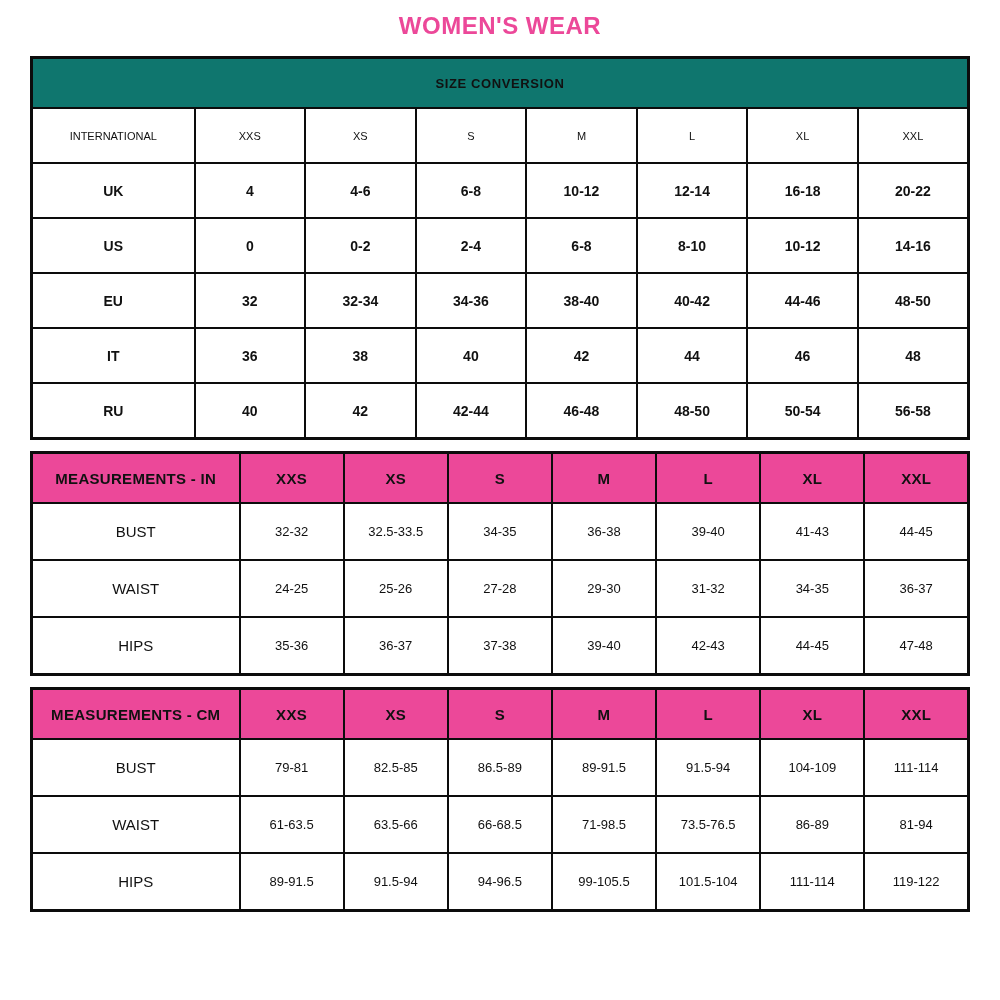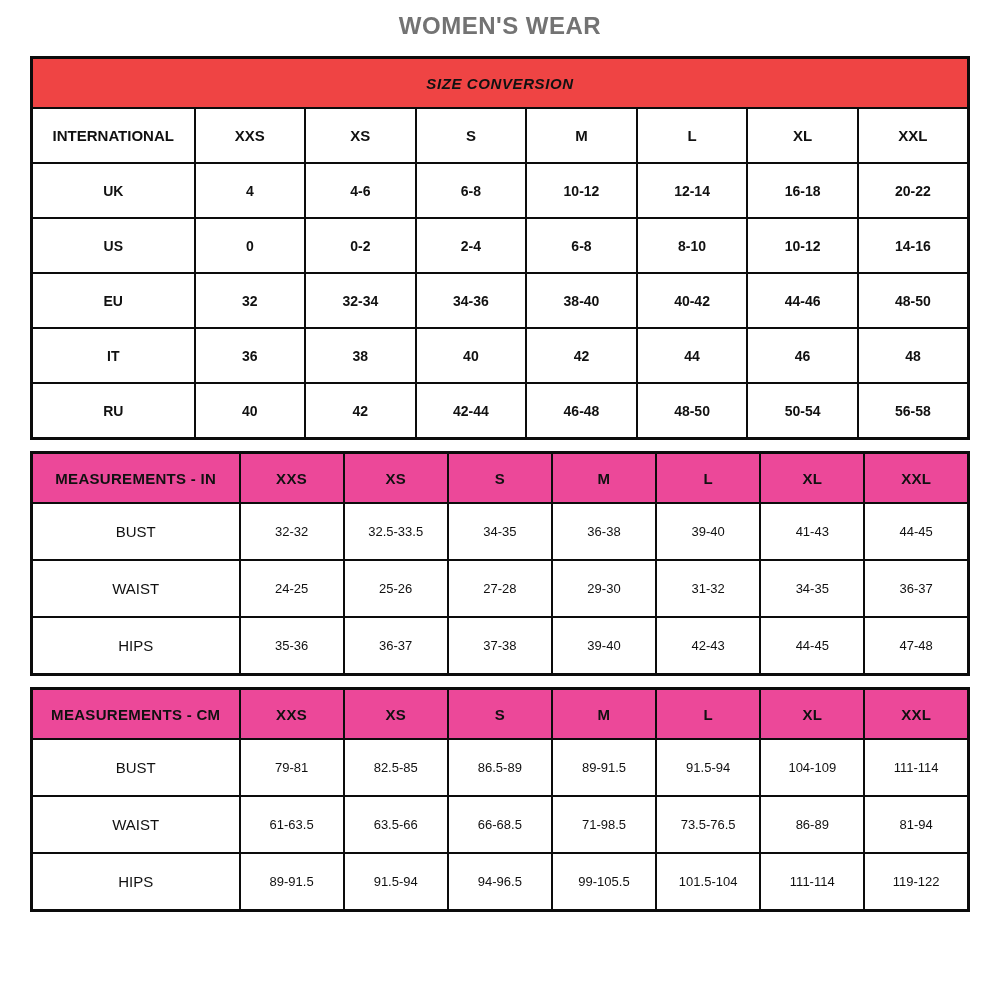--- a/index.html
+++ b/index.html
@@ -13,50 +13,49 @@
     width: 940px;
     margin: 0 auto;
     padding-top: 12px;
   }
   .page-title {
     text-align: center;
     font-size: 24px;
     font-weight: 700;
     letter-spacing: 0.5px;
     margin: 0 0 16px 0;
-    color: #737373;
+    color: #ec4899;
   }
   table {
     border-collapse: collapse;
     width: 940px;
     table-layout: fixed;
     margin-bottom: 11px;
     border: 3px solid #0c0c0c;
   }
   th, td {
     border: 2px solid #0c0c0c;
     text-align: center;
     vertical-align: middle;
     padding: 0 2px;
     overflow: hidden;
     white-space: nowrap;
   }
   
   .t1 .banner {
-    background: #ef4444;
+    background: #0f766e;
     height: 48px;
-    font-size: 15px;
+    font-size: 13px;
     font-weight: 700;
     letter-spacing: 0.6px;
-    font-style: italic;
   }
   .t1 .colhead th {
     height: 53px;
-    font-size: 15px;
-    font-weight: 700;
+    font-size: 11px;
+    font-weight: 400;
     background: #ffffff;
   }
   .t1 td { height: 53px; font-size: 14px; font-weight: bold; }
   .t1 col.label-col { width: 163px; }
   
   .t23 .colhead th {
     background: #ec4899;
     height: 48px;
     font-size: 15px;
     font-weight: 700;

